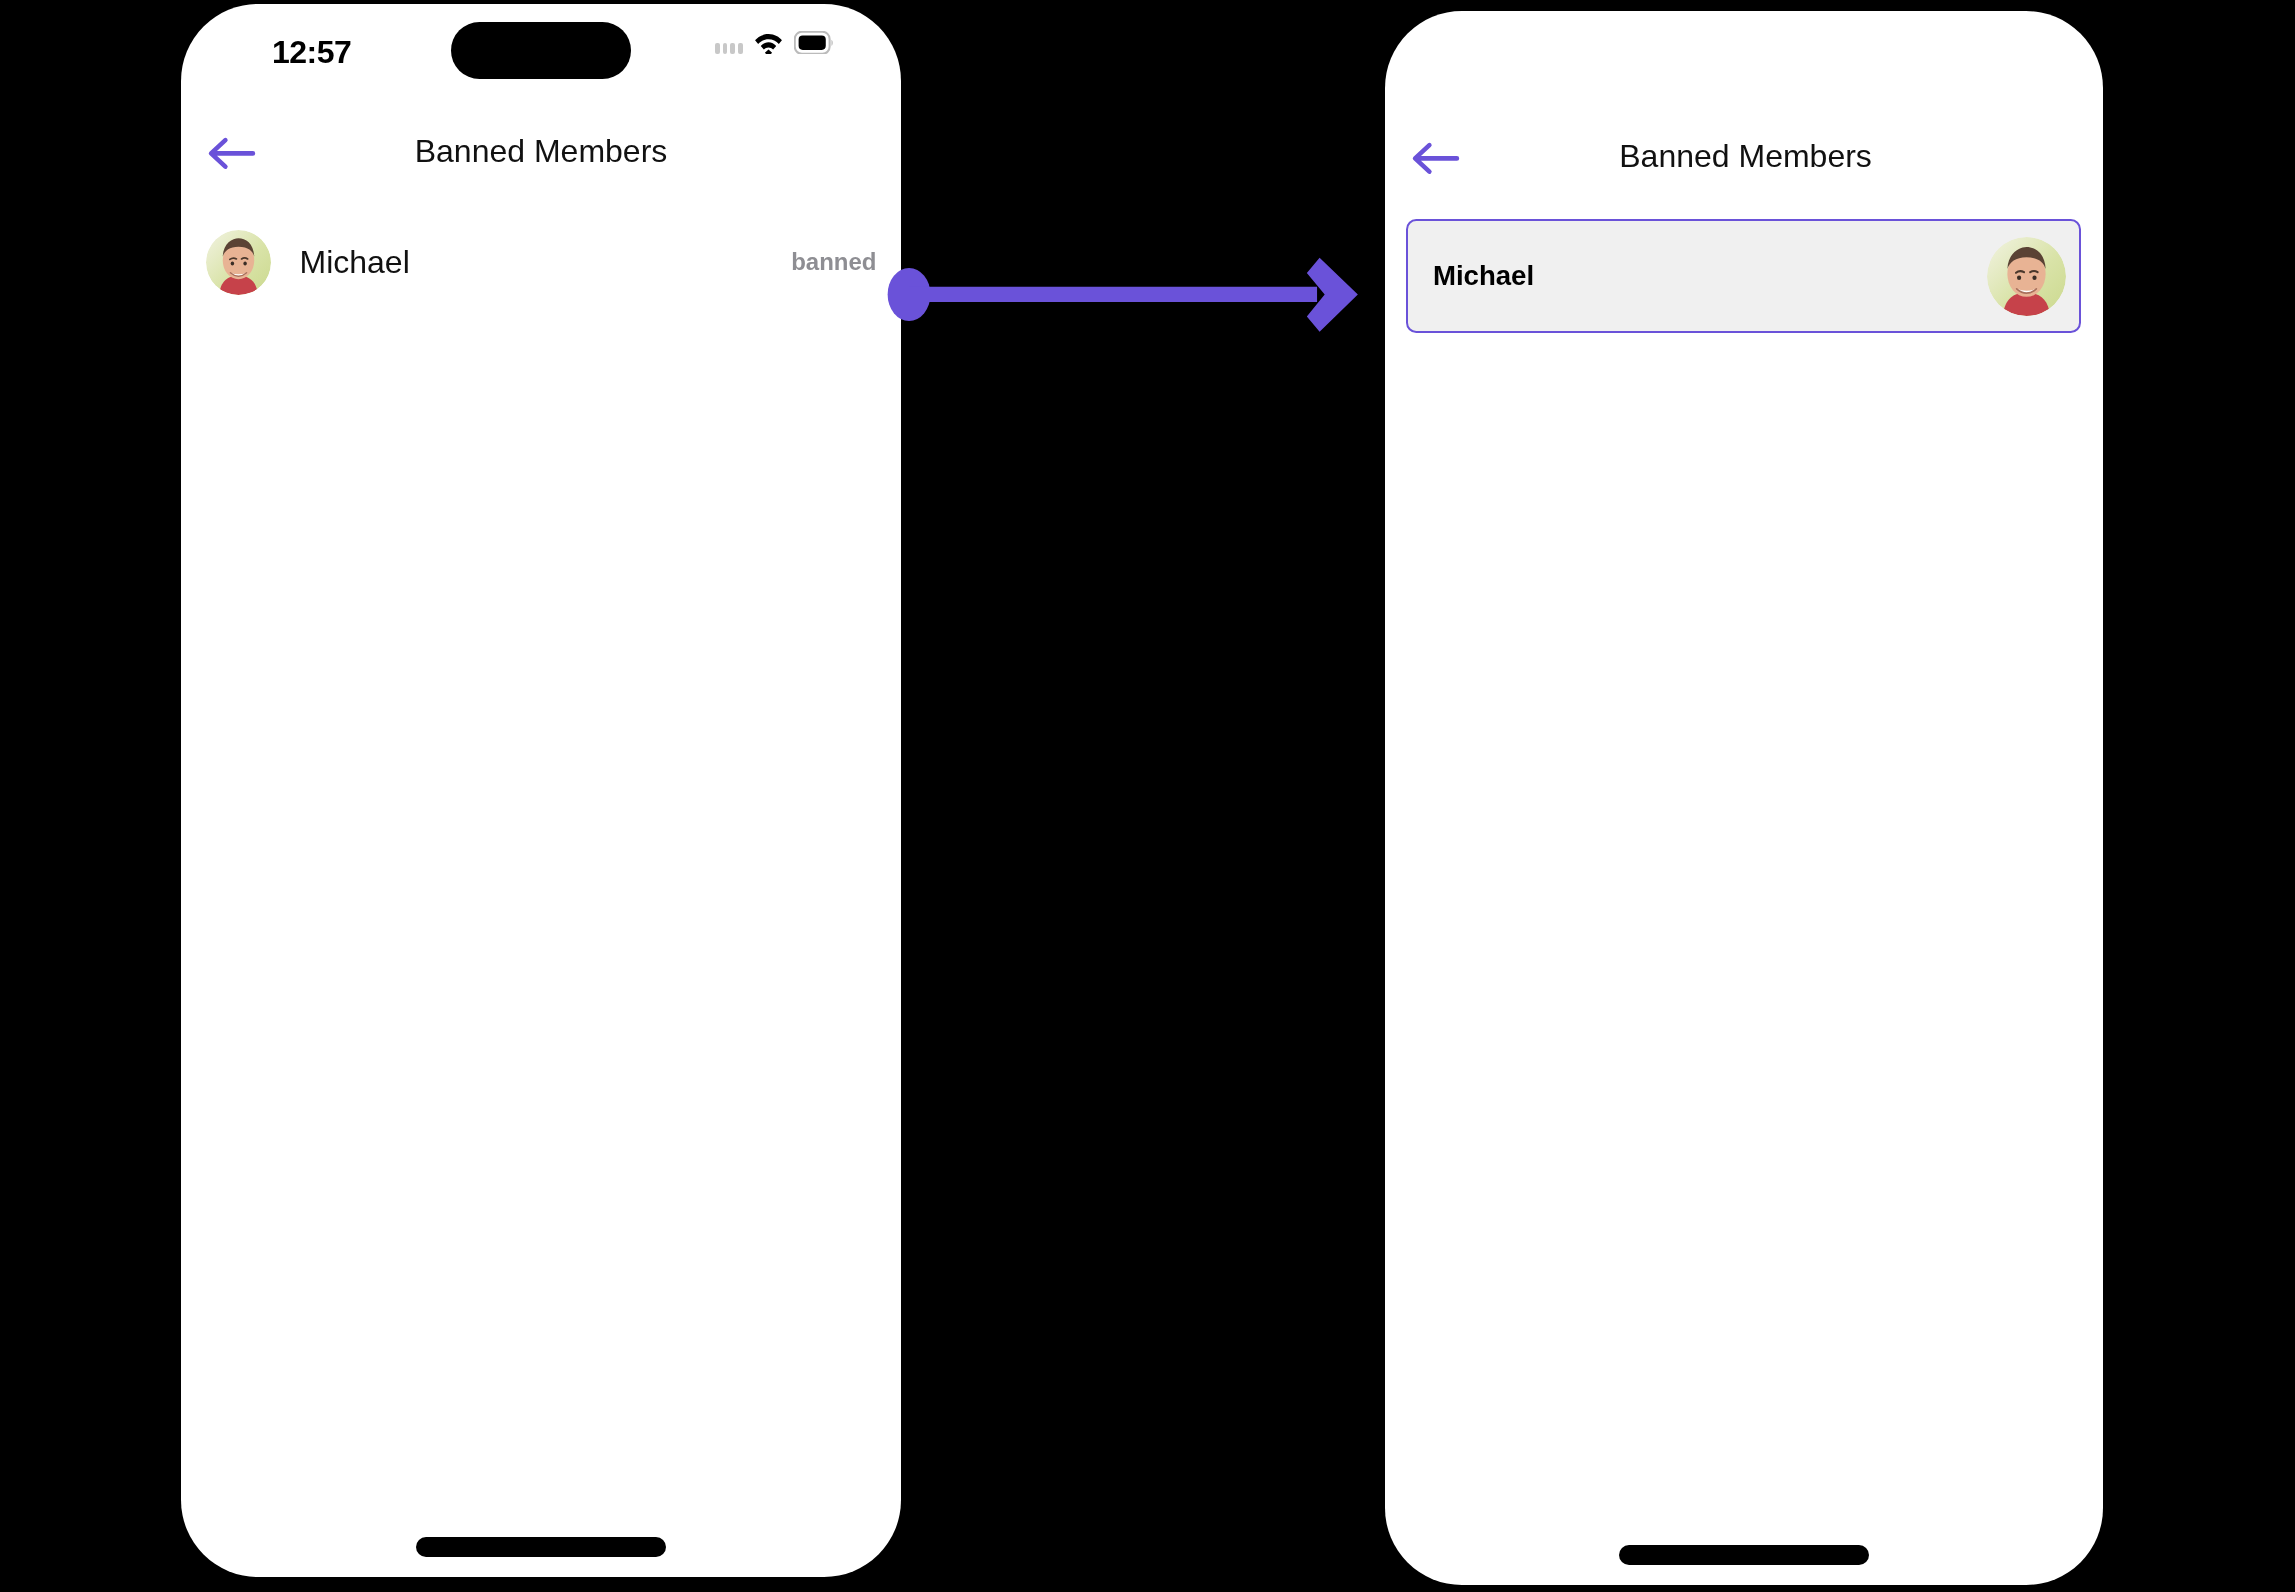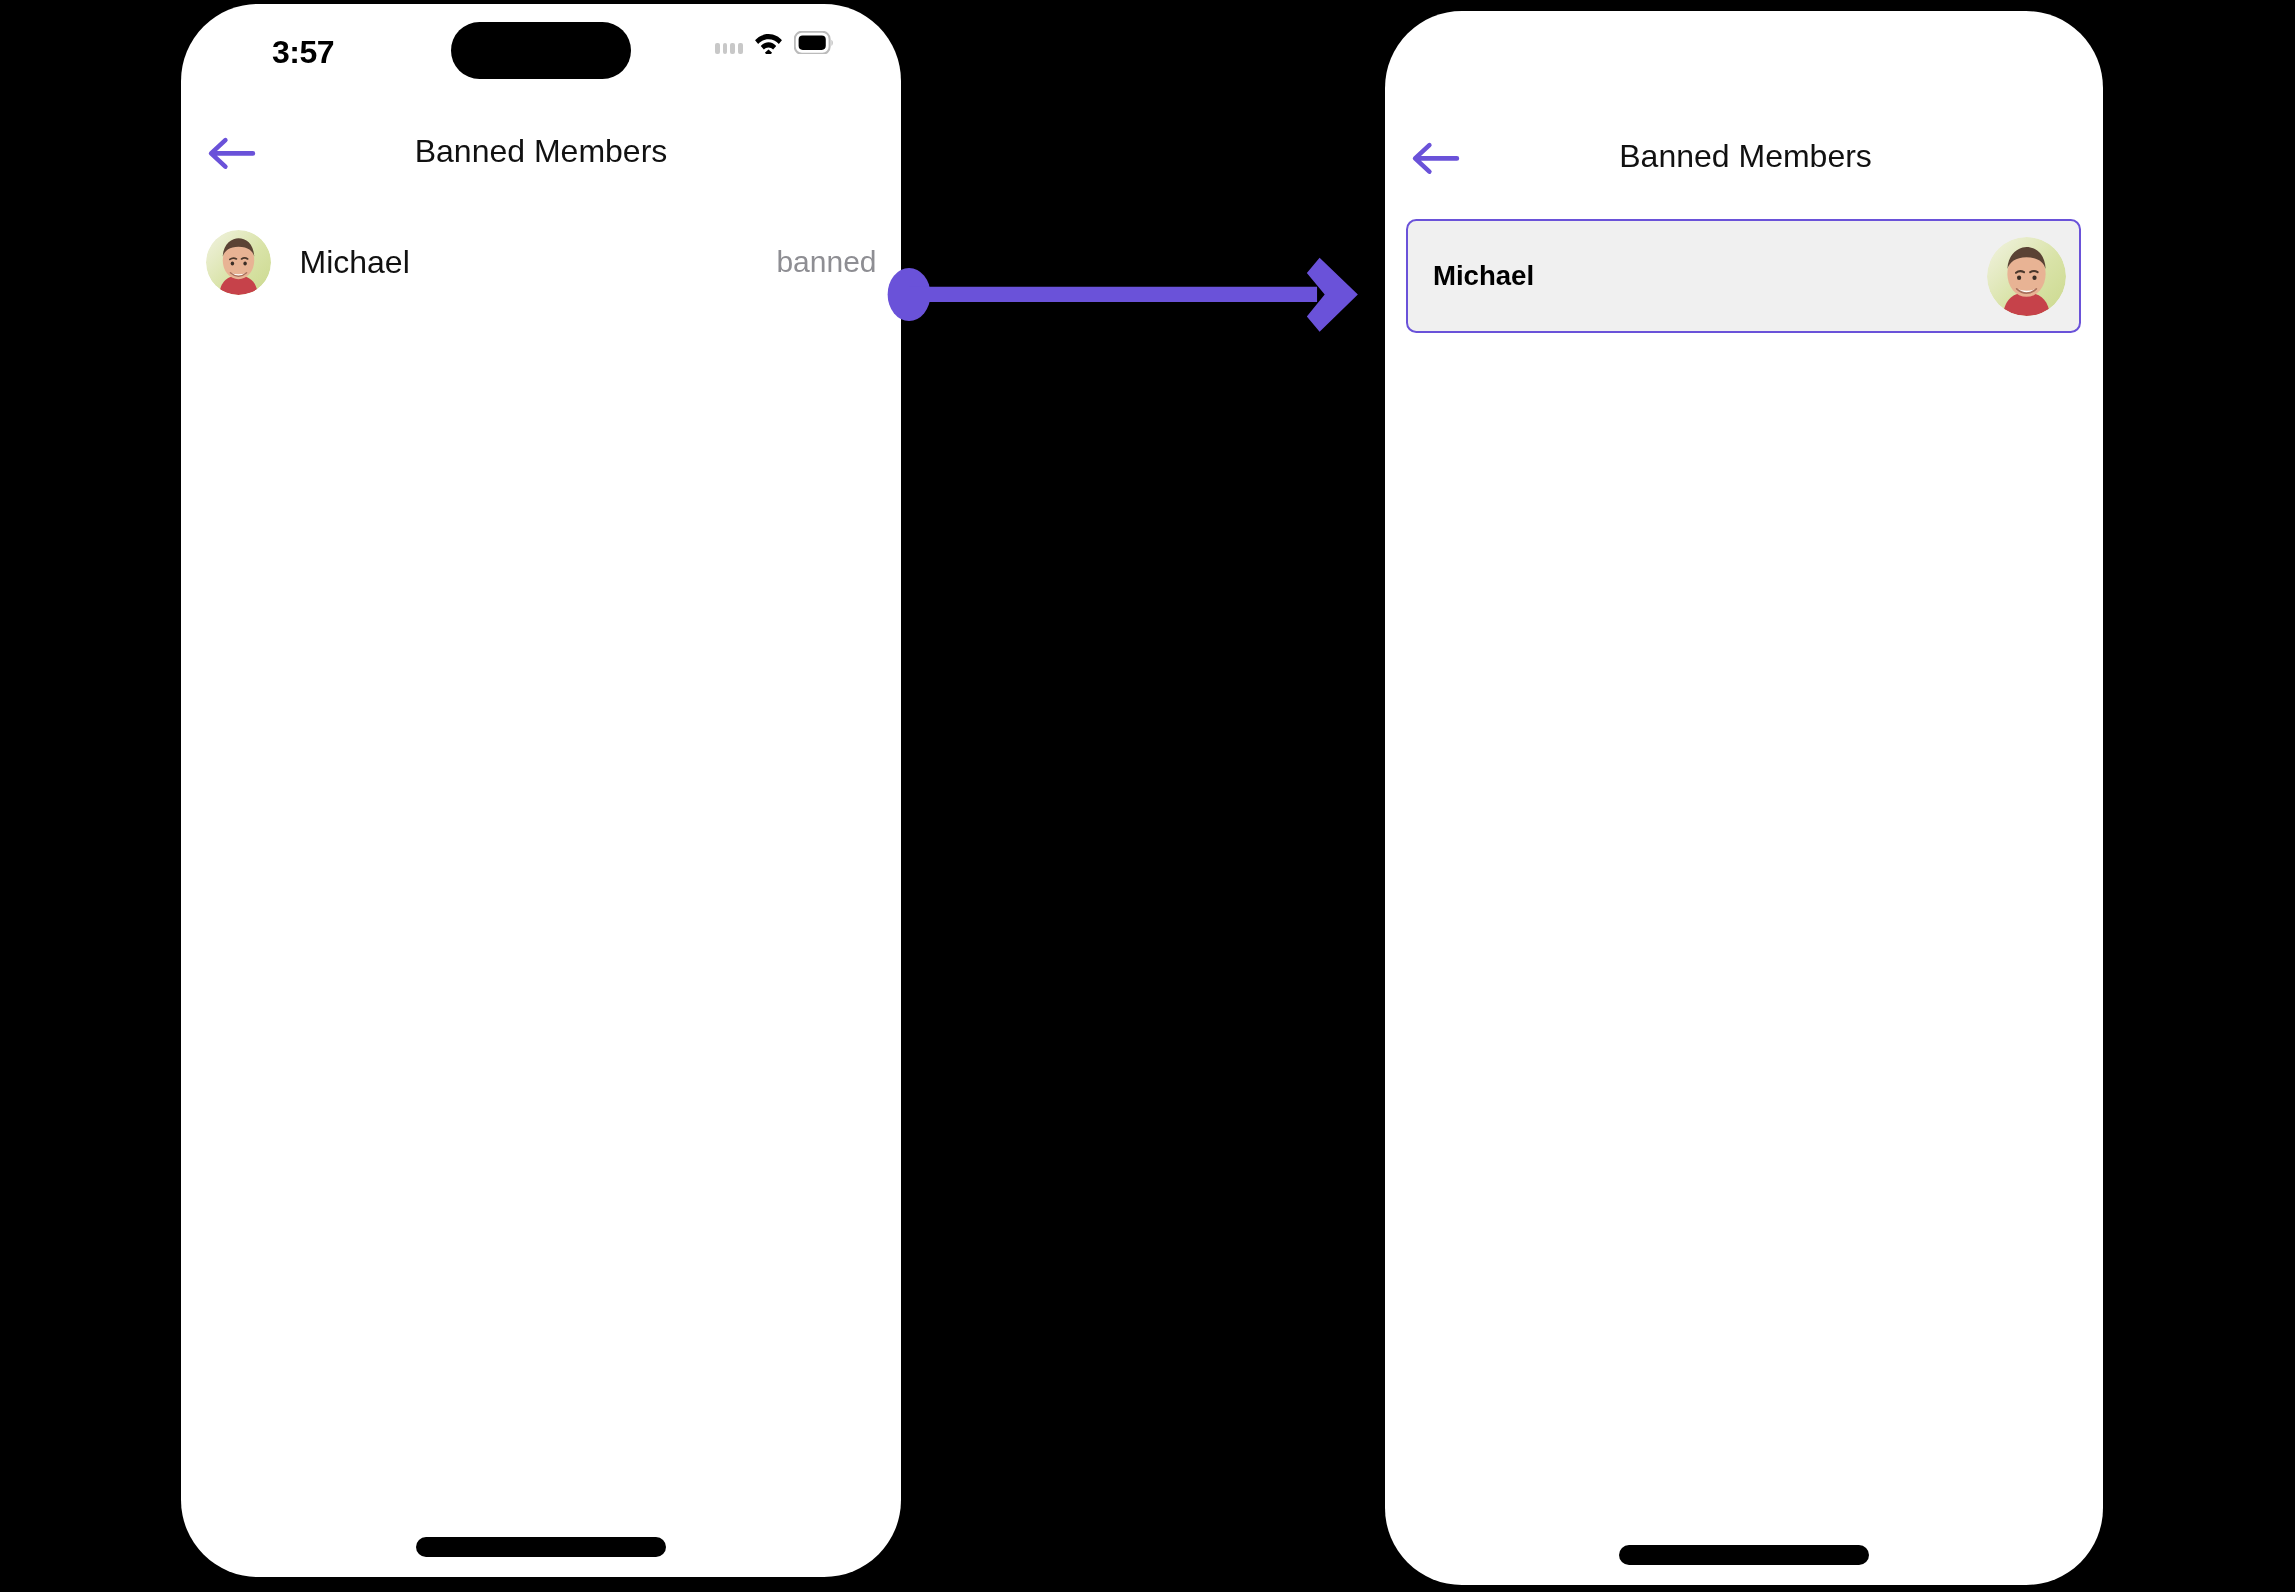--- a/index.html
+++ b/index.html
@@ -125,23 +125,23 @@
   }
   .avatar svg { display: block; width: 100%; height: 100%; }
   .row-name {
     margin-left: 29px;
     font-size: 32px;
     color: #111111;
     font-weight: 400;
   }
   .row-status {
     margin-left: auto;
-    font-size: 30px;
+    font-size: 24px;
     color: #8E8E93;
-    font-weight: 400;
+    font-weight: 700;
   }
 
   
   .member-card {
     position: absolute;
     left: 21.4px;
     top: 208px;
     width: 675px;
     height: 114px;
     background: #F0F0F0;
@@ -185,21 +185,21 @@
     height: 102px;
     pointer-events: none;
   }
 </style>
 </head>
 <body>
 
 <div class="phone" id="phone-left">
 
   <div class="status-bar">
-    <div class="status-time">3:57</div>
+    <div class="status-time">12:57</div>
     <div class="dynamic-island"></div>
     <div class="status-right">
       <span class="cellular-dots">
           <i></i>
           <i></i>
           <i></i>
           <i></i>
         </span>
       <span class="wifi-icon">
         <svg viewBox="0 0 60 46" xmlns="http://www.w3.org/2000/svg">

